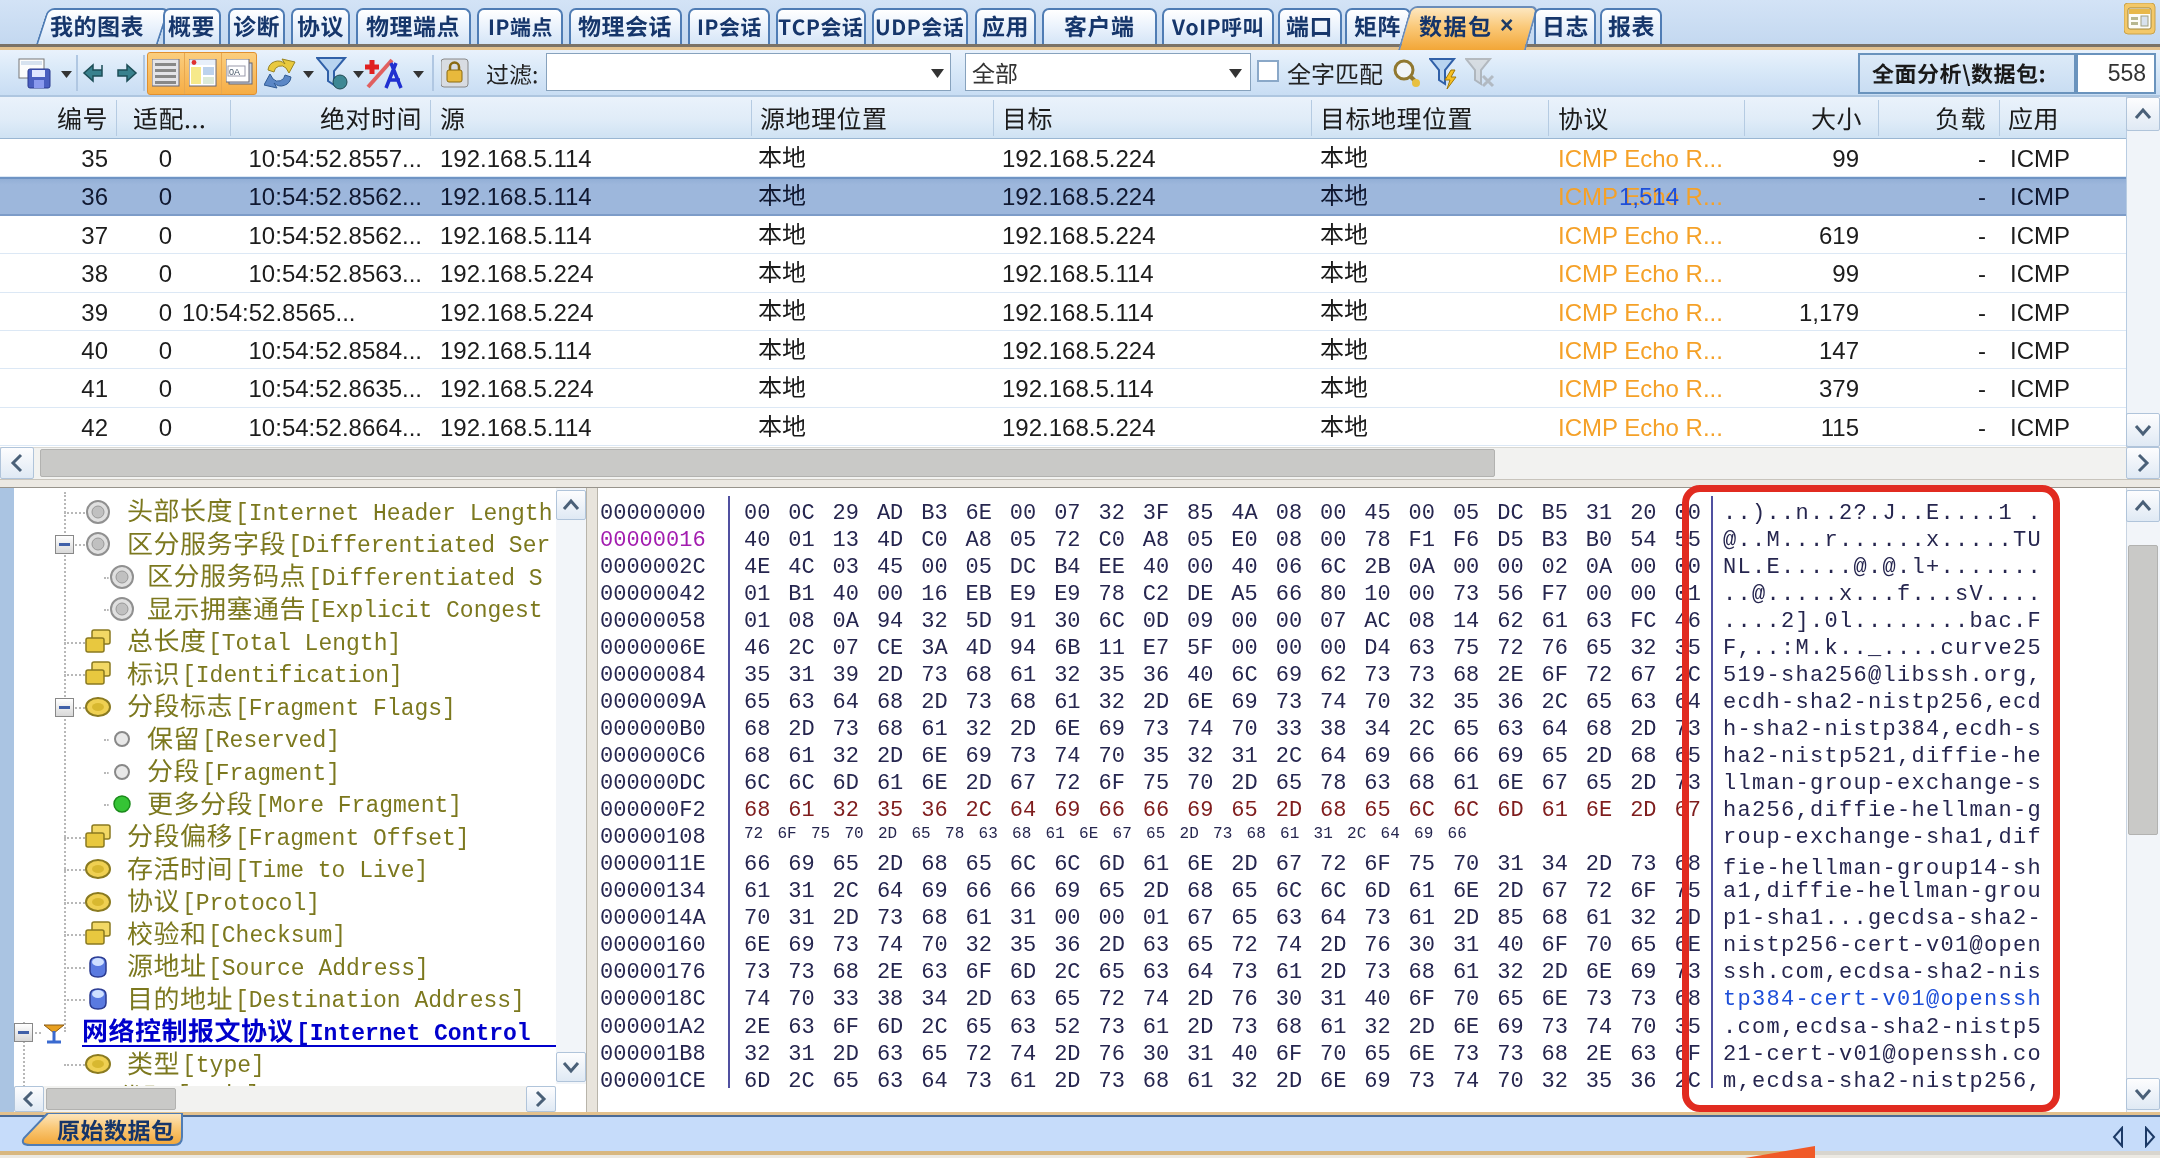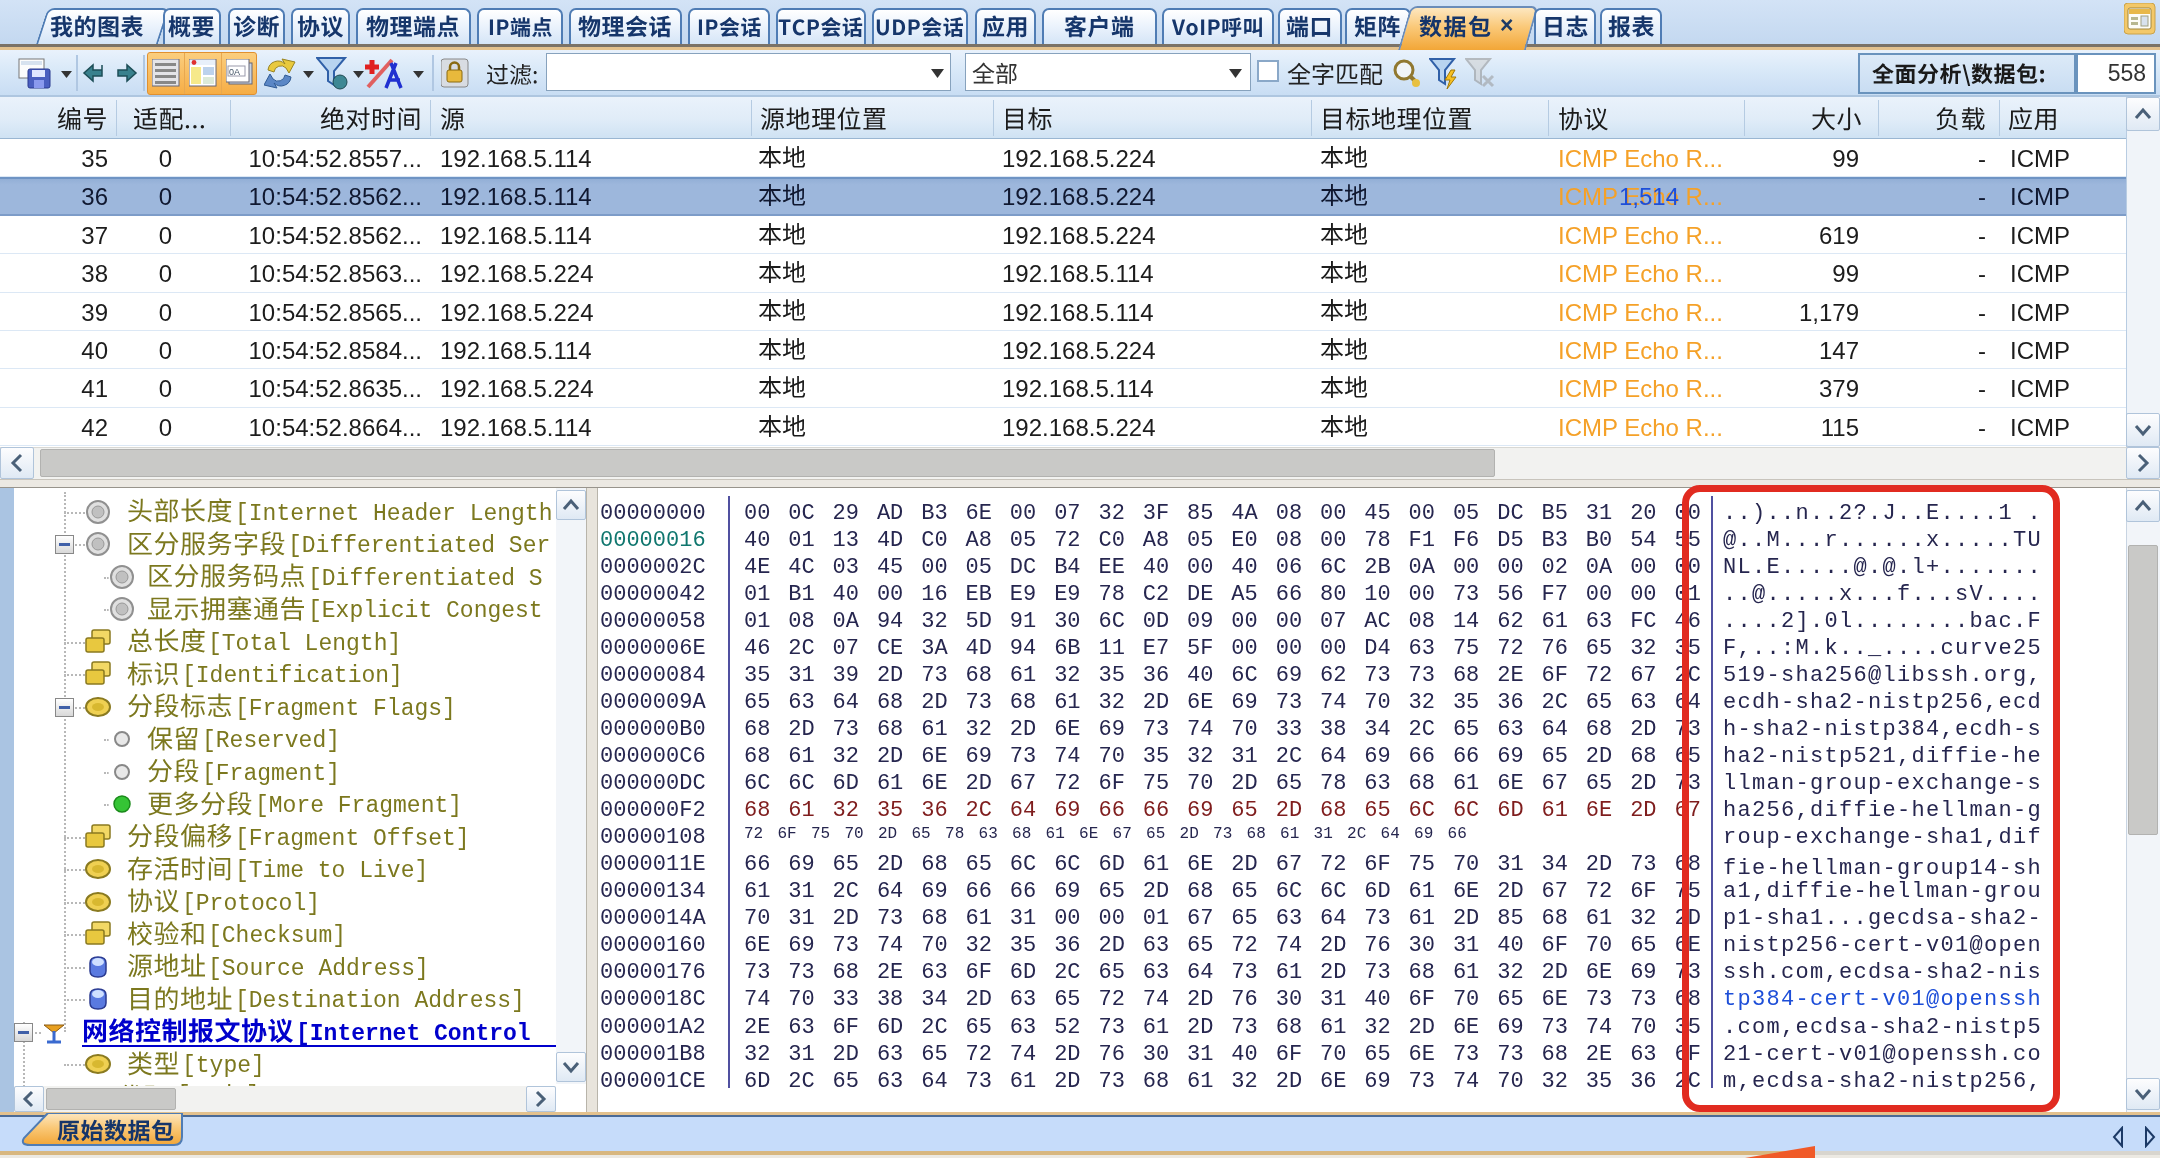--- a/index.html
+++ b/index.html
@@ -305,21 +305,21 @@
 <svg style="position:absolute;left:1320px;top:256px;overflow:visible" width="48" height="34">
     <path transform="translate(0,25.2)" d="M11.0 -20.1V-15.1H1.6V-13.3H8.8C7.1 -9.2 4.1 -5.3 0.9 -3.4C1.3 -3.0 1.9 -2.4 2.2 -1.9C5.7 -4.3 8.8 -8.6 10.7 -13.3H11.0V-4.4H5.4V-2.6H11.0V1.9H12.9V-2.6H18.5V-4.4H12.9V-13.3H13.3C15.1 -8.6 18.2 -4.2 21.7 -1.9C22.1 -2.4 22.7 -3.1 23.2 -3.5C19.8 -5.4 16.8 -9.2 15.1 -13.3H22.5V-15.1H12.9V-20.1Z M34.3 -17.9V-11.4L31.7 -10.3L32.4 -8.7L34.3 -9.5V-1.9C34.3 0.7 35.1 1.4 37.8 1.4C38.5 1.4 43.1 1.4 43.8 1.4C46.3 1.4 46.9 0.3 47.1 -3.0C46.7 -3.1 45.9 -3.4 45.5 -3.7C45.4 -0.9 45.1 -0.3 43.7 -0.3C42.7 -0.3 38.7 -0.3 37.9 -0.3C36.3 -0.3 36.0 -0.5 36.0 -1.8V-10.2L39.2 -11.6V-3.4H40.9V-12.3L44.3 -13.8C44.3 -9.9 44.3 -7.2 44.1 -6.6C44.0 -6.1 43.8 -6.0 43.4 -6.0C43.2 -6.0 42.4 -6.0 41.8 -6.0C42.0 -5.6 42.2 -4.9 42.2 -4.5C42.9 -4.5 43.9 -4.5 44.5 -4.7C45.2 -4.8 45.7 -5.3 45.8 -6.2C46.0 -7.2 46.0 -10.8 46.0 -15.3L46.1 -15.6L44.9 -16.1L44.5 -15.8L44.2 -15.5L40.9 -14.2V-20.2H39.2V-13.4L36.0 -12.1V-17.9ZM24.8 -3.7 25.5 -1.9C27.6 -2.8 30.4 -4.1 32.9 -5.3L32.5 -6.9L29.8 -5.7V-12.7H32.6V-14.4H29.8V-19.9H28.1V-14.4H25.0V-12.7H28.1V-5.0C26.8 -4.5 25.7 -4.0 24.8 -3.7Z" fill="#1c1c1c"></path>
   </svg>
 <div class="abs" style="left:1558px;top:260px;font:24px 'Liberation Sans',sans-serif;color:#f5a128">ICMP Echo R...</div>
 <div class="abs" style="left:1619px;top:260px;width:240px;text-align:right;font:24px 'Liberation Sans',sans-serif;color:#1c1c1c">99</div>
 <div class="abs" style="left:1746px;top:260px;width:240px;text-align:right;font:24px 'Liberation Sans',sans-serif;color:#1c1c1c">-</div>
 <div class="abs" style="left:2010px;top:260px;font:24px 'Liberation Sans',sans-serif;color:#1c1c1c">ICMP</div>
 <div class="abs" style="left:0;top:330px;width:2126px;height:1px;background:#dce8f5"></div>
 <div class="abs" style="left:-132px;top:299px;width:240px;text-align:right;font:24px 'Liberation Sans',sans-serif;color:#1c1c1c">39</div>
 <div class="abs" style="left:-68px;top:299px;width:240px;text-align:right;font:24px 'Liberation Sans',sans-serif;color:#1c1c1c">0</div>
-<div class="abs" style="left:182px;top:299px;width:240px;text-align:right;font:24px 'Liberation Sans',sans-serif;color:#1c1c1c">10:54:52.8565...</div>
+<div class="abs" style="left:182px;top:299px;width:240px;text-align:left;font:24px 'Liberation Sans',sans-serif;color:#1c1c1c">10:54:52.8565...</div>
 <div class="abs" style="left:440px;top:299px;font:24px 'Liberation Sans',sans-serif;color:#1c1c1c">192.168.5.224</div>
 <svg style="position:absolute;left:758px;top:294px;overflow:visible" width="48" height="34">
     <path transform="translate(0,25.2)" d="M11.0 -20.1V-15.1H1.6V-13.3H8.8C7.1 -9.2 4.1 -5.3 0.9 -3.4C1.3 -3.0 1.9 -2.4 2.2 -1.9C5.7 -4.3 8.8 -8.6 10.7 -13.3H11.0V-4.4H5.4V-2.6H11.0V1.9H12.9V-2.6H18.5V-4.4H12.9V-13.3H13.3C15.1 -8.6 18.2 -4.2 21.7 -1.9C22.1 -2.4 22.7 -3.1 23.2 -3.5C19.8 -5.4 16.8 -9.2 15.1 -13.3H22.5V-15.1H12.9V-20.1Z M34.3 -17.9V-11.4L31.7 -10.3L32.4 -8.7L34.3 -9.5V-1.9C34.3 0.7 35.1 1.4 37.8 1.4C38.5 1.4 43.1 1.4 43.8 1.4C46.3 1.4 46.9 0.3 47.1 -3.0C46.7 -3.1 45.9 -3.4 45.5 -3.7C45.4 -0.9 45.1 -0.3 43.7 -0.3C42.7 -0.3 38.7 -0.3 37.9 -0.3C36.3 -0.3 36.0 -0.5 36.0 -1.8V-10.2L39.2 -11.6V-3.4H40.9V-12.3L44.3 -13.8C44.3 -9.9 44.3 -7.2 44.1 -6.6C44.0 -6.1 43.8 -6.0 43.4 -6.0C43.2 -6.0 42.4 -6.0 41.8 -6.0C42.0 -5.6 42.2 -4.9 42.2 -4.5C42.9 -4.5 43.9 -4.5 44.5 -4.7C45.2 -4.8 45.7 -5.3 45.8 -6.2C46.0 -7.2 46.0 -10.8 46.0 -15.3L46.1 -15.6L44.9 -16.1L44.5 -15.8L44.2 -15.5L40.9 -14.2V-20.2H39.2V-13.4L36.0 -12.1V-17.9ZM24.8 -3.7 25.5 -1.9C27.6 -2.8 30.4 -4.1 32.9 -5.3L32.5 -6.9L29.8 -5.7V-12.7H32.6V-14.4H29.8V-19.9H28.1V-14.4H25.0V-12.7H28.1V-5.0C26.8 -4.5 25.7 -4.0 24.8 -3.7Z" fill="#1c1c1c"></path>
   </svg>
 <div class="abs" style="left:1002px;top:299px;font:24px 'Liberation Sans',sans-serif;color:#1c1c1c">192.168.5.114</div>
 <svg style="position:absolute;left:1320px;top:294px;overflow:visible" width="48" height="34">
     <path transform="translate(0,25.2)" d="M11.0 -20.1V-15.1H1.6V-13.3H8.8C7.1 -9.2 4.1 -5.3 0.9 -3.4C1.3 -3.0 1.9 -2.4 2.2 -1.9C5.7 -4.3 8.8 -8.6 10.7 -13.3H11.0V-4.4H5.4V-2.6H11.0V1.9H12.9V-2.6H18.5V-4.4H12.9V-13.3H13.3C15.1 -8.6 18.2 -4.2 21.7 -1.9C22.1 -2.4 22.7 -3.1 23.2 -3.5C19.8 -5.4 16.8 -9.2 15.1 -13.3H22.5V-15.1H12.9V-20.1Z M34.3 -17.9V-11.4L31.7 -10.3L32.4 -8.7L34.3 -9.5V-1.9C34.3 0.7 35.1 1.4 37.8 1.4C38.5 1.4 43.1 1.4 43.8 1.4C46.3 1.4 46.9 0.3 47.1 -3.0C46.7 -3.1 45.9 -3.4 45.5 -3.7C45.4 -0.9 45.1 -0.3 43.7 -0.3C42.7 -0.3 38.7 -0.3 37.9 -0.3C36.3 -0.3 36.0 -0.5 36.0 -1.8V-10.2L39.2 -11.6V-3.4H40.9V-12.3L44.3 -13.8C44.3 -9.9 44.3 -7.2 44.1 -6.6C44.0 -6.1 43.8 -6.0 43.4 -6.0C43.2 -6.0 42.4 -6.0 41.8 -6.0C42.0 -5.6 42.2 -4.9 42.2 -4.5C42.9 -4.5 43.9 -4.5 44.5 -4.7C45.2 -4.8 45.7 -5.3 45.8 -6.2C46.0 -7.2 46.0 -10.8 46.0 -15.3L46.1 -15.6L44.9 -16.1L44.5 -15.8L44.2 -15.5L40.9 -14.2V-20.2H39.2V-13.4L36.0 -12.1V-17.9ZM24.8 -3.7 25.5 -1.9C27.6 -2.8 30.4 -4.1 32.9 -5.3L32.5 -6.9L29.8 -5.7V-12.7H32.6V-14.4H29.8V-19.9H28.1V-14.4H25.0V-12.7H28.1V-5.0C26.8 -4.5 25.7 -4.0 24.8 -3.7Z" fill="#1c1c1c"></path>
   </svg>
 <div class="abs" style="left:1558px;top:299px;font:24px 'Liberation Sans',sans-serif;color:#f5a128">ICMP Echo R...</div>
 <div class="abs" style="left:1619px;top:299px;width:240px;text-align:right;font:24px 'Liberation Sans',sans-serif;color:#1c1c1c">1,179</div>
@@ -587,21 +587,21 @@
 <div class="abs" style="left:526px;top:1086px;width:30px;height:26px;background:linear-gradient(#fdfdfe,#dfe9f4);border:1px solid #b0c4da;border-radius:2px"></div>
 <svg class="abs" style="left:526px;top:1086px" width="30" height="26">
     <path d="M11 6 L18 13 L11 20" fill="none" stroke="#4a6078" stroke-width="3" transform="rotate(0 15.0 13.0)"></path>
   </svg>
 <div class="abs" style="left:46px;top:1088px;width:130px;height:22px;background:#c9c9c7;border:1px solid #b2b2b0;border-radius:2px"></div>
 <div class="abs" style="left:728px;top:496px;width:2px;height:592px;background:#5050a0"></div>
 <div class="abs" style="left:1711px;top:496px;width:2px;height:592px;background:#5050a0"></div>
 <div class="abs" style="left:600px;top:500.5px;font-family:'Liberation Mono',monospace;font-size:22px;color:#26264f;white-space:pre">00000000</div>
 <div class="abs" style="left:744px;top:500.5px;font-family:'Liberation Mono',monospace;font-size:22px;color:#26264f;white-space:pre;word-spacing:4.7px">00 0C 29 AD B3 6E 00 07 32 3F 85 4A 08 00 45 00 05 DC B5 31 20 00</div>
 <div class="abs" style="left:1723px;top:500.5px;font-family:'Liberation Mono',monospace;font-size:22px;color:#26264f;white-space:pre;letter-spacing:1.3px">..)..n..2?.J..E....1 .</div>
-<div class="abs" style="left:600px;top:527.5px;font-family:'Liberation Mono',monospace;font-size:22px;color:#0f766e;white-space:pre">00000016</div>
+<div class="abs" style="left:600px;top:527.5px;font-family:'Liberation Mono',monospace;font-size:22px;color:#a21caf;white-space:pre">00000016</div>
 <div class="abs" style="left:744px;top:527.5px;font-family:'Liberation Mono',monospace;font-size:22px;color:#26264f;white-space:pre;word-spacing:4.7px">40 01 13 4D C0 A8 05 72 C0 A8 05 E0 08 00 78 F1 F6 D5 B3 B0 54 55</div>
 <div class="abs" style="left:1723px;top:527.5px;font-family:'Liberation Mono',monospace;font-size:22px;color:#26264f;white-space:pre;letter-spacing:1.3px">@..M...r......x.....TU</div>
 <div class="abs" style="left:600px;top:554.6px;font-family:'Liberation Mono',monospace;font-size:22px;color:#26264f;white-space:pre">0000002C</div>
 <div class="abs" style="left:744px;top:554.6px;font-family:'Liberation Mono',monospace;font-size:22px;color:#26264f;white-space:pre;word-spacing:4.7px">4E 4C 03 45 00 05 DC B4 EE 40 00 40 06 6C 2B 0A 00 00 02 0A 00 00</div>
 <div class="abs" style="left:1723px;top:554.6px;font-family:'Liberation Mono',monospace;font-size:22px;color:#26264f;white-space:pre;letter-spacing:1.3px">NL.E.....@.@.l+.......</div>
 <div class="abs" style="left:600px;top:581.6px;font-family:'Liberation Mono',monospace;font-size:22px;color:#26264f;white-space:pre">00000042</div>
 <div class="abs" style="left:744px;top:581.6px;font-family:'Liberation Mono',monospace;font-size:22px;color:#26264f;white-space:pre;word-spacing:4.7px">01 B1 40 00 16 EB E9 E9 78 C2 DE A5 66 80 10 00 73 56 F7 00 00 01</div>
 <div class="abs" style="left:1723px;top:581.6px;font-family:'Liberation Mono',monospace;font-size:22px;color:#26264f;white-space:pre;letter-spacing:1.3px">..@.....x...f...sV....</div>
 <div class="abs" style="left:600px;top:608.7px;font-family:'Liberation Mono',monospace;font-size:22px;color:#26264f;white-space:pre">00000058</div>
 <div class="abs" style="left:744px;top:608.7px;font-family:'Liberation Mono',monospace;font-size:22px;color:#26264f;white-space:pre;word-spacing:4.7px">01 08 0A 94 32 5D 91 30 6C 0D 09 00 00 07 AC 08 14 62 61 63 FC 46</div>

